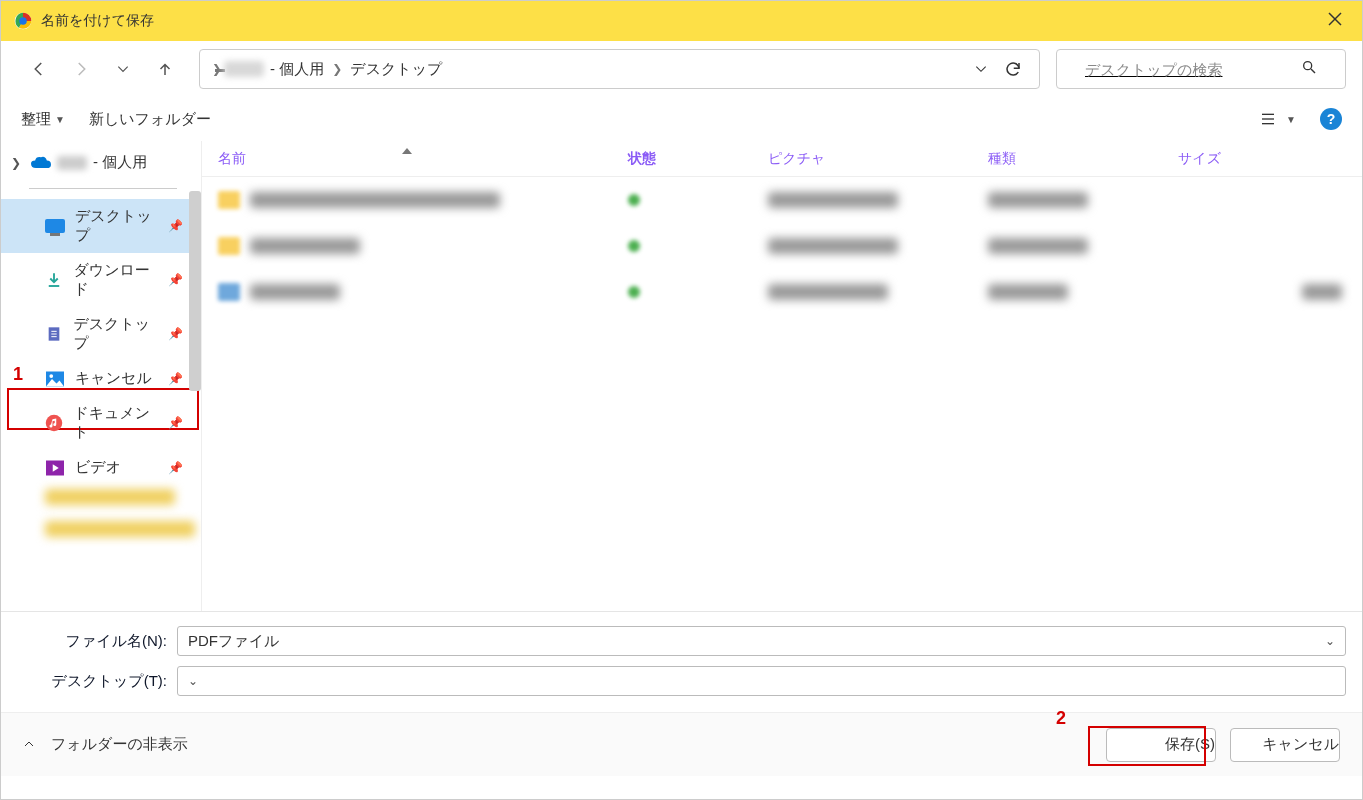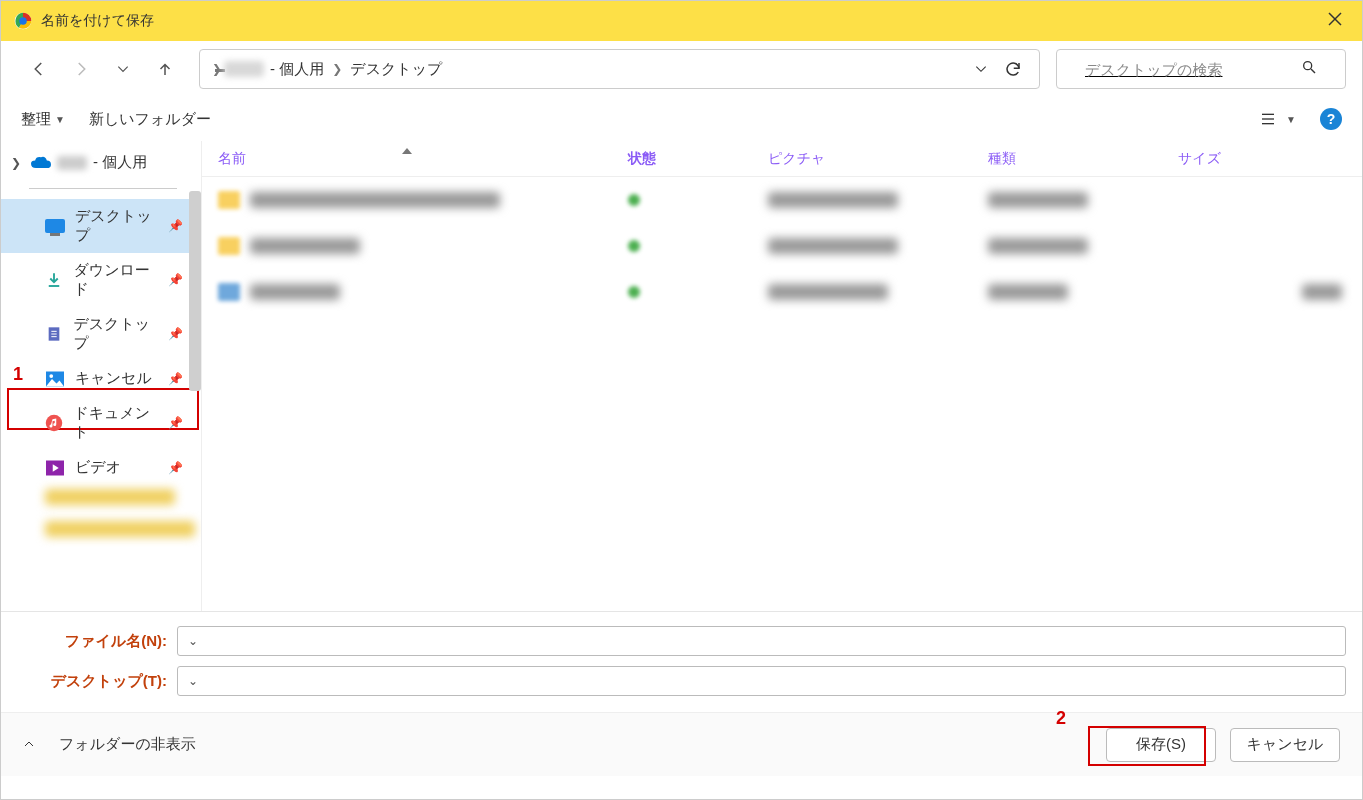--- a/index.html
+++ b/index.html
@@ -58,29 +58,29 @@
 .c-type { width: 190px; }
 .c-size { flex: 1; }
 .file-row { display: flex; align-items: center; height: 46px; }
 .file-row .cell { padding-left: 16px; }
 .file-row .icon-folder { width: 22px; height: 18px; background: #f8d060; border-radius: 2px; filter: blur(2px); }
 .file-row .blurtext { height: 16px; background: #999; filter: blur(5px); border-radius: 4px; }
 .file-row .statusdot { width: 12px; height: 12px; border-radius: 50%; background: #4caf50; filter: blur(2px); }
 
 .bottom-fields { padding: 14px 16px 6px 16px; border-top: 1px solid #e5e5e5; }
 .field-row { display: flex; align-items: center; margin-bottom: 10px; }
-.field-row .lbl { width: 160px; text-align: right; font-size: 15px; color: #c2410c; padding-right: 10px; font-weight: bold; }
+.field-row .lbl { width: 160px; text-align: right; font-size: 15px; color: #0f172a; padding-right: 10px; }
 .field-row .fld { flex: 1; height: 30px; border: 1px solid #bbb; border-radius: 3px; display: flex; align-items: center; padding: 0 10px; background: #fff; }
 .field-row .fld .val { flex: 1; font-size: 15px; color: #333; }
 .field-row .fld .dd { color: #555; font-size: 12px; }
 
 .footer { height: 64px; display: flex; align-items: center; padding: 0 22px; background: #fafafa; border-top: 1px solid #eee; position: relative; }
-.footer .hide-folders { display: flex; align-items: center; gap: 24px; font-size: 15px; color: #333; cursor: pointer; }
+.footer .hide-folders { display: flex; align-items: center; gap: 16px; font-size: 15px; color: #333; cursor: pointer; }
 .footer .spacer { flex: 1; }
-.footer .btn { min-width: 110px; height: 34px; border: 1px solid #bbb; border-radius: 4px; background: #fff; font-size: 15px; color: #333; cursor: pointer; margin-left: 14px; display: flex; align-items: center; justify-content: center; }
+.footer .btn { min-width: 110px; height: 34px; border: 1px solid #bbb; border-radius: 4px; background: #fff; font-size: 15px; color: #333; cursor: pointer; margin-left: 14px; display: flex; align-items: center; justify-content: flex-end; }
 .callout2 { position: absolute; right: 296px; top: -5px; color: #d40000; font-weight: bold; font-size: 18px; }
 .callout-box2 { position: absolute; right: 156px; top: 13px; width: 118px; height: 40px; border: 2px solid #d40000; pointer-events:none; }
 .pc-mon { width:20px; height:14px; background:#1e88e5; border-radius:2px; position:relative; }
 .pc-mon::after{ content:""; position:absolute; bottom:-3px; left:5px; width:10px; height:3px; background:#777; }
 </style>
 </head>
 <body>
 
 <div class="titlebar">
   <span class="app-icon">
@@ -315,20 +315,21 @@
           <div class="blurtext" style="width:40px;margin-left:auto;margin-right:20px;"></div>
         </div>
     </div>
   </div>
 </div>
 
 <div class="bottom-fields">
   <div class="field-row">
     <div class="lbl">ファイル名(N):</div>
     <div class="fld">
+      <span class="val">PDFファイル</span>
       <span class="dd">⌄</span>
     </div>
   </div>
   <div class="field-row">
     <div class="lbl">デスクトップ(T):</div>
     <div class="fld">
       <span class="dd">⌄</span>
     </div>
   </div>
 </div>

